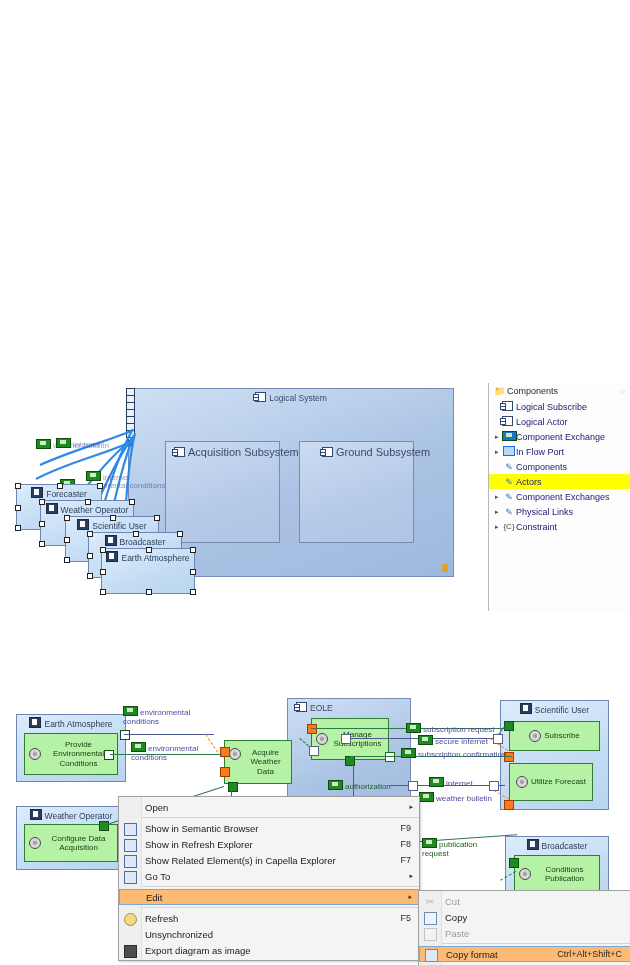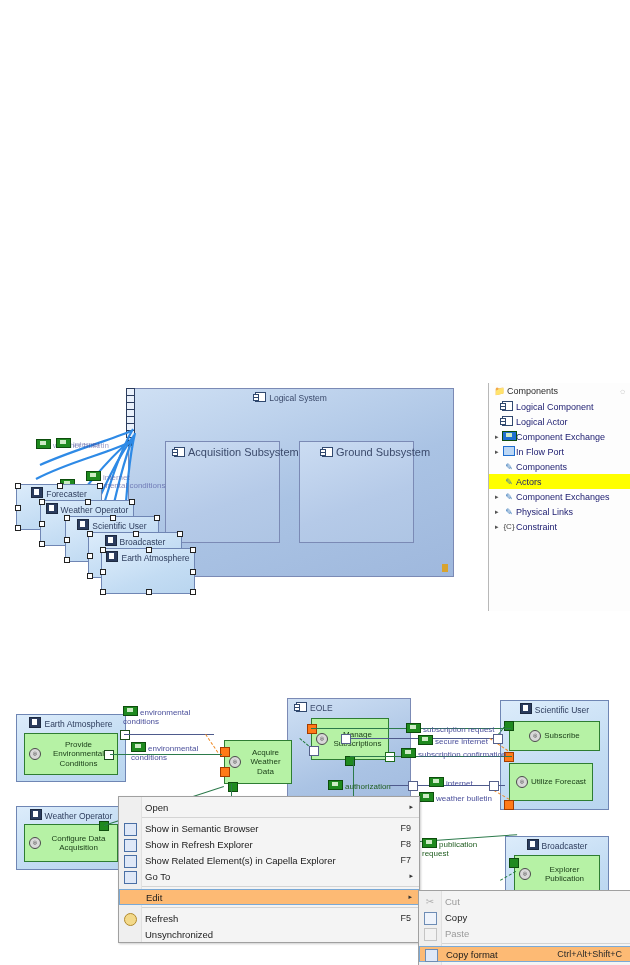--- a/index.html
+++ b/index.html
@@ -206,21 +206,21 @@
 <div id="palette">
   <div class="pal-head">
     <span class="pal-ico" style="color:#c9a227;">📁</span>
     <span>Components</span>
     <span style="margin-left:auto;margin-right:6px;color:#888;font-size:8px;">◌</span>
   </div>
 
   <div class="pal-row">
     <span class="arrow"></span>
     <span class="pal-ico"><span class="compico"></span></span>
-    <span>Logical Component</span>
+    <span>Logical Subscribe</span>
   </div>
   <div class="pal-row">
     <span class="arrow"></span>
     <span class="pal-ico"><span class="compico"></span></span>
     <span>Logical Actor</span>
   </div>
   <div class="pal-row">
     <span class="arrow">▸</span>
     <span class="pal-ico"><span class="exico" style="background:#1f6fd0;"></span></span>
     <span>Component Exchange</span>
@@ -280,21 +280,21 @@
     <div class="caption">
       <span class="actorico"></span><span>Weather Operator</span></div>
     <div class="fnbox" style="left:7px;top:17px;width:94px;height:38px;">
       <span class="fnico">◎</span>
       <span>Configure Data Acquisition</span>
     </div>
   </div>
   <div class="port greenfill" style="left:99px;top:131px;"></div>
 
   <div class="fnbox" style="left:224px;top:50px;width:68px;height:44px;flex-direction:column;">
-    <div style="display:flex;align-items:center;">
+    <div style="display:flex;align-items:flex-start;">
       <span class="fnico">◎</span>
       <span>Acquire Weather Data</span>
     </div>
   </div>
   <div class="port orange" style="left:220px;top:57px;"></div>
   <div class="port orange" style="left:220px;top:77px;"></div>
   <div class="port greenfill" style="left:228px;top:92px;"></div>
 
   <div class="fnbox" style="left:311px;top:28px;width:78px;height:42px;">
     <span class="fnico">◎</span>
@@ -318,21 +318,21 @@
   </div>
   <div class="port greenfill" style="left:504px;top:31px;"></div>
   <div class="port orange" style="left:504px;top:62px;"></div>
   <div class="port orange" style="left:504px;top:110px;"></div>
 
   <div class="actorbox" style="left:505px;top:146px;width:102px;height:68px;">
     <div class="caption">
       <span class="actorico"></span><span>Broadcaster</span></div>
     <div class="fnbox" style="left:8px;top:18px;width:86px;height:38px;">
       <span class="fnico">◎</span>
-      <span>Explorer Publication</span>
+      <span>Conditions Publication</span>
     </div>
   </div>
   <div class="port greenfill" style="left:509px;top:168px;"></div>
 
   <div class="pline" style="left:124px;top:44px;width:90px;height:1px;"></div>
   <div class="gline" style="left:110px;top:64px;width:112px;height:1px;"></div>
   <div class="dash-o" style="left:206px;top:44px;width:22px;transform:rotate(56deg);transform-origin:left top;"></div>
   <div class="gline" style="left:104px;top:135px;width:126px;height:1px;transform:rotate(-18deg);transform-origin:left center;"></div>
   <div class="gline" style="left:311px;top:38px;width:200px;height:1px;"></div>
   <div class="pline" style="left:345px;top:48px;width:152px;height:1px;"></div>
@@ -431,20 +431,26 @@
   <div class="mi">
     <span class="mico">
         <i class="ic-sq" style="background:#f3d98a;border-color:#b08a2e;border-radius:50%;"></i>
       </span>
     <span>Refresh</span>
     <span class="acc">F5</span>
   </div>
   <div class="mi">
     <span>Unsynchronized</span>
   </div>
+  <div class="mi" style="margin-bottom:2px;">
+    <span class="mico">
+        <i class="ic-sq" style="background:#4d4d4d;border-color:#2b2b2b;"></i>
+      </span>
+    <span>Export diagram as image</span>
+  </div>
 </div>
 
 <div id="submenu">
   <div class="strip"></div>
   <div class="mi dis" style="margin-top:2px;">
     <span class="mico" style="color:#b0b0b0;font-size:10px;line-height:13px;text-align:center;">✂</span>
     <span>Cut</span>
   </div>
   <div class="mi">
     <span class="mico">

